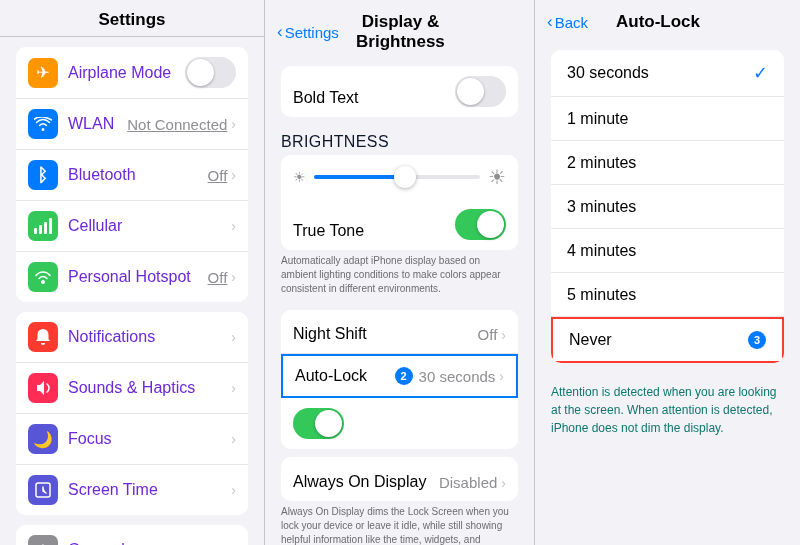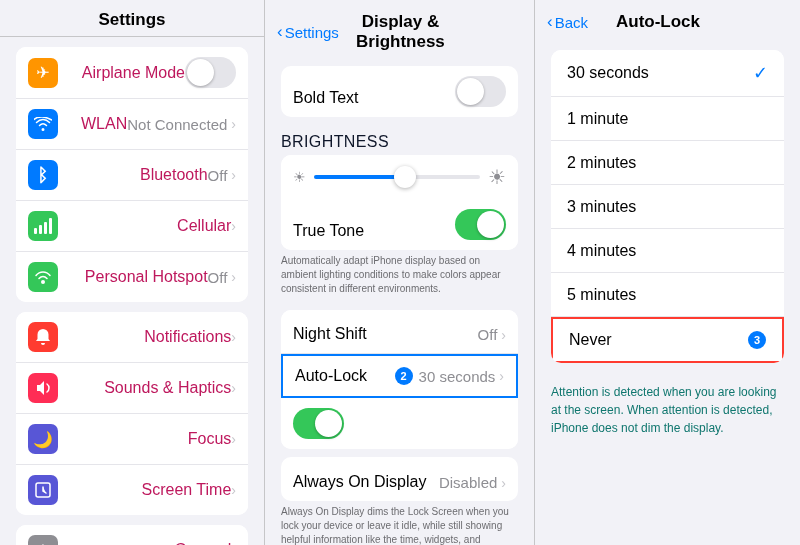--- a/index.html
+++ b/index.html
@@ -103,27 +103,27 @@
       align-items: center;
       justify-content: center;
       margin-right: 10px;
       flex-shrink: 0;
       font-size: 16px;
       color: #fff;
     }
     .list-item-label {
       flex: 1;
       font-size: 16px;
-      color: #be185d;
-      text-align: right;
+      color: #6d28d9;
     }
     .list-item-value {
       font-size: 15px;
       color: #8e8e93;
       margin-right: 4px;
+      text-decoration: underline;
     }
     .chevron-right {
       color: #c7c7cc;
       font-size: 14px;
     }
 
     
     .toggle {
       width: 51px;
       height: 31px;

